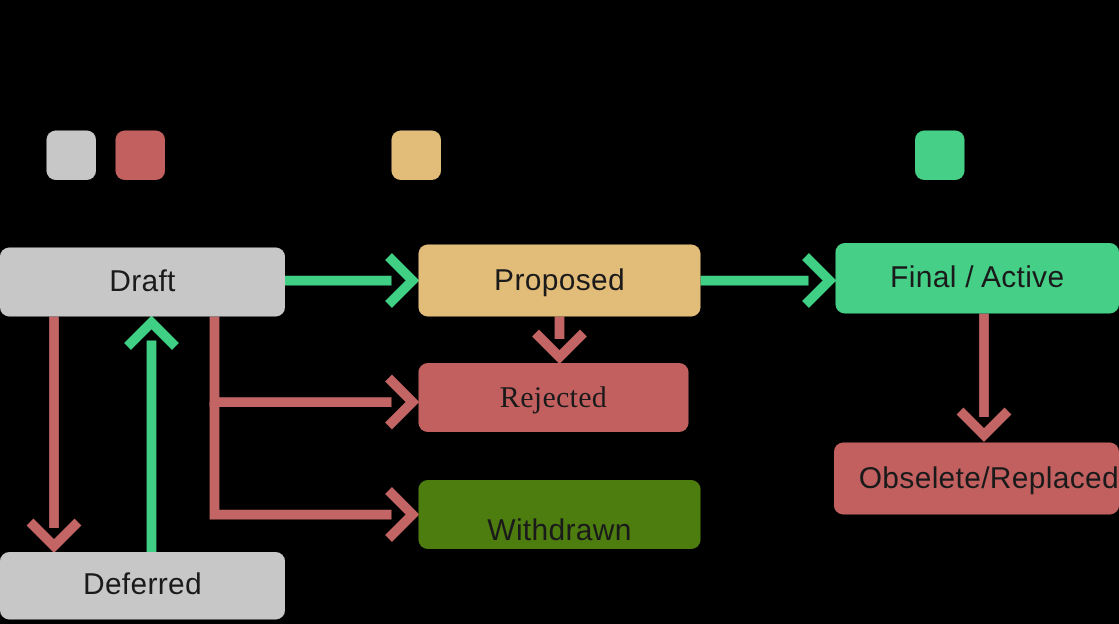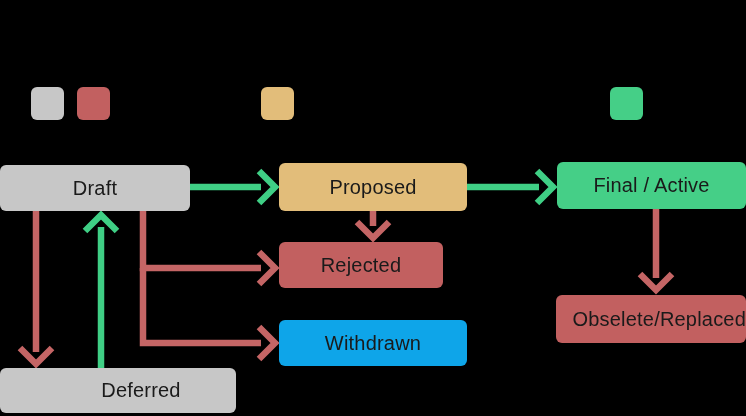--- a/index.html
+++ b/index.html
@@ -41,21 +41,21 @@
     stroke-linejoin: miter;
     stroke-linecap: butt;
   }
   .edge.green { stroke: var(--arrow-green, #42cf85); }
   .edge.red   { stroke: var(--arrow-red, #c46363); }
 
   
   #n-draft      { left: 0;     top: 165px; width: 190px; height: 46px; }
   #n-proposed   { left: 279px; top: 163px; width: 188px; height: 48px; }
   #n-final      { left: 557px; top: 162px; width: 189px; height: 47px; }
-  #n-rejected   { left: 279px; top: 242px; width: 164px; height: 46px; }
+  #n-rejected   { left: 279px; top: 242px; width: 180px; height: 46px; font-family: Liberation Serif, serif; }
   #n-withdrawn  { left: 279px; top: 320px; width: 188px; height: 46px; }
   #n-deferred   { left: 0;     top: 368px; width: 190px; height: 45px; }
   #n-obsolete   { left: 556px; top: 295px; width: 190px; height: 48px; }
 
   #sw-gray   { left: 31px; }
   #sw-red    { left: 77px; }
   #sw-yellow { left: 261px; }
   #sw-green  { left: 610px; }
 </style>
 </head>
@@ -108,23 +108,23 @@
   </div>
   <div class="node" id="n-proposed" style="background: rgb(226, 189, 122);">
     <span>Proposed</span>
   </div>
   <div class="node" id="n-final" style="background: rgb(69, 207, 135);">
     <span>Final / Active</span>
   </div>
   <div class="node" id="n-rejected" style="background: rgb(194, 96, 96);">
     <span>Rejected</span>
   </div>
-  <div class="node" id="n-withdrawn" style="background: #0ea5e9;">
+  <div class="node" id="n-withdrawn" style="background: #4d7c0f; align-items: flex-end;">
     <span>Withdrawn</span>
   </div>
-  <div class="node" id="n-deferred" style="background: rgb(199, 199, 199); padding-left: 46px;">
+  <div class="node" id="n-deferred" style="background: rgb(199, 199, 199);">
     <span>Deferred</span>
   </div>
   <div class="node" id="n-obsolete" style="background: rgb(194, 96, 96); justify-content: flex-end;">
     <span>Obselete/Replaced</span>
   </div>
 
 </div>
 
 </body></html>

